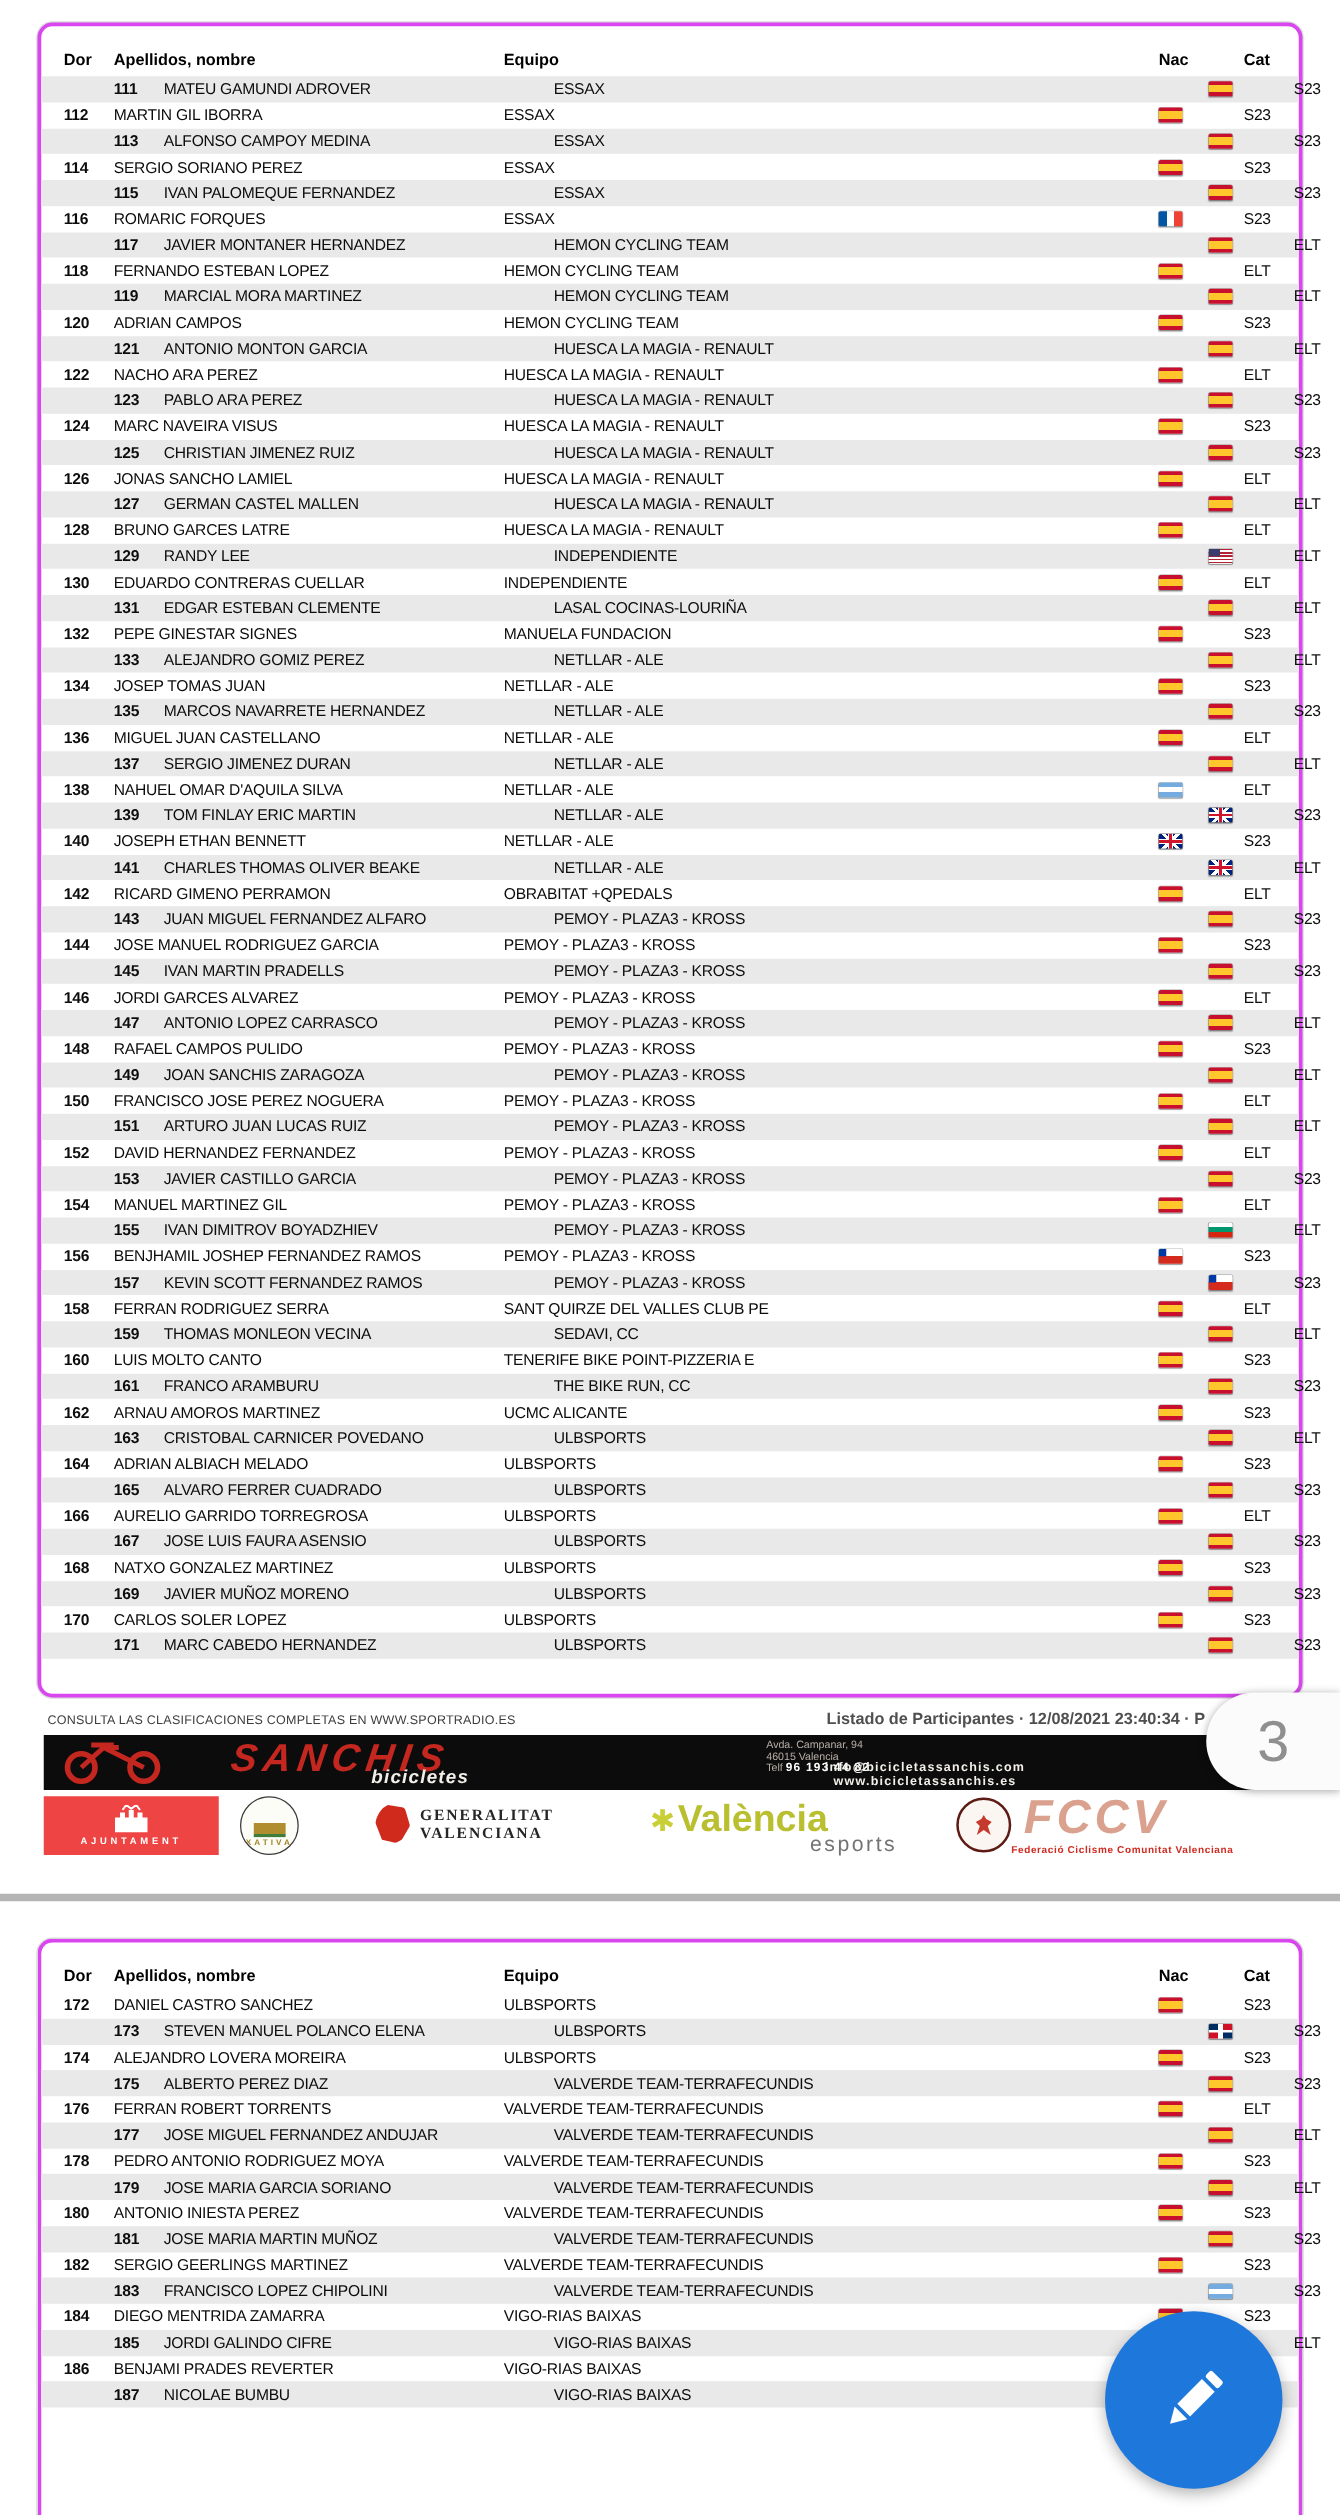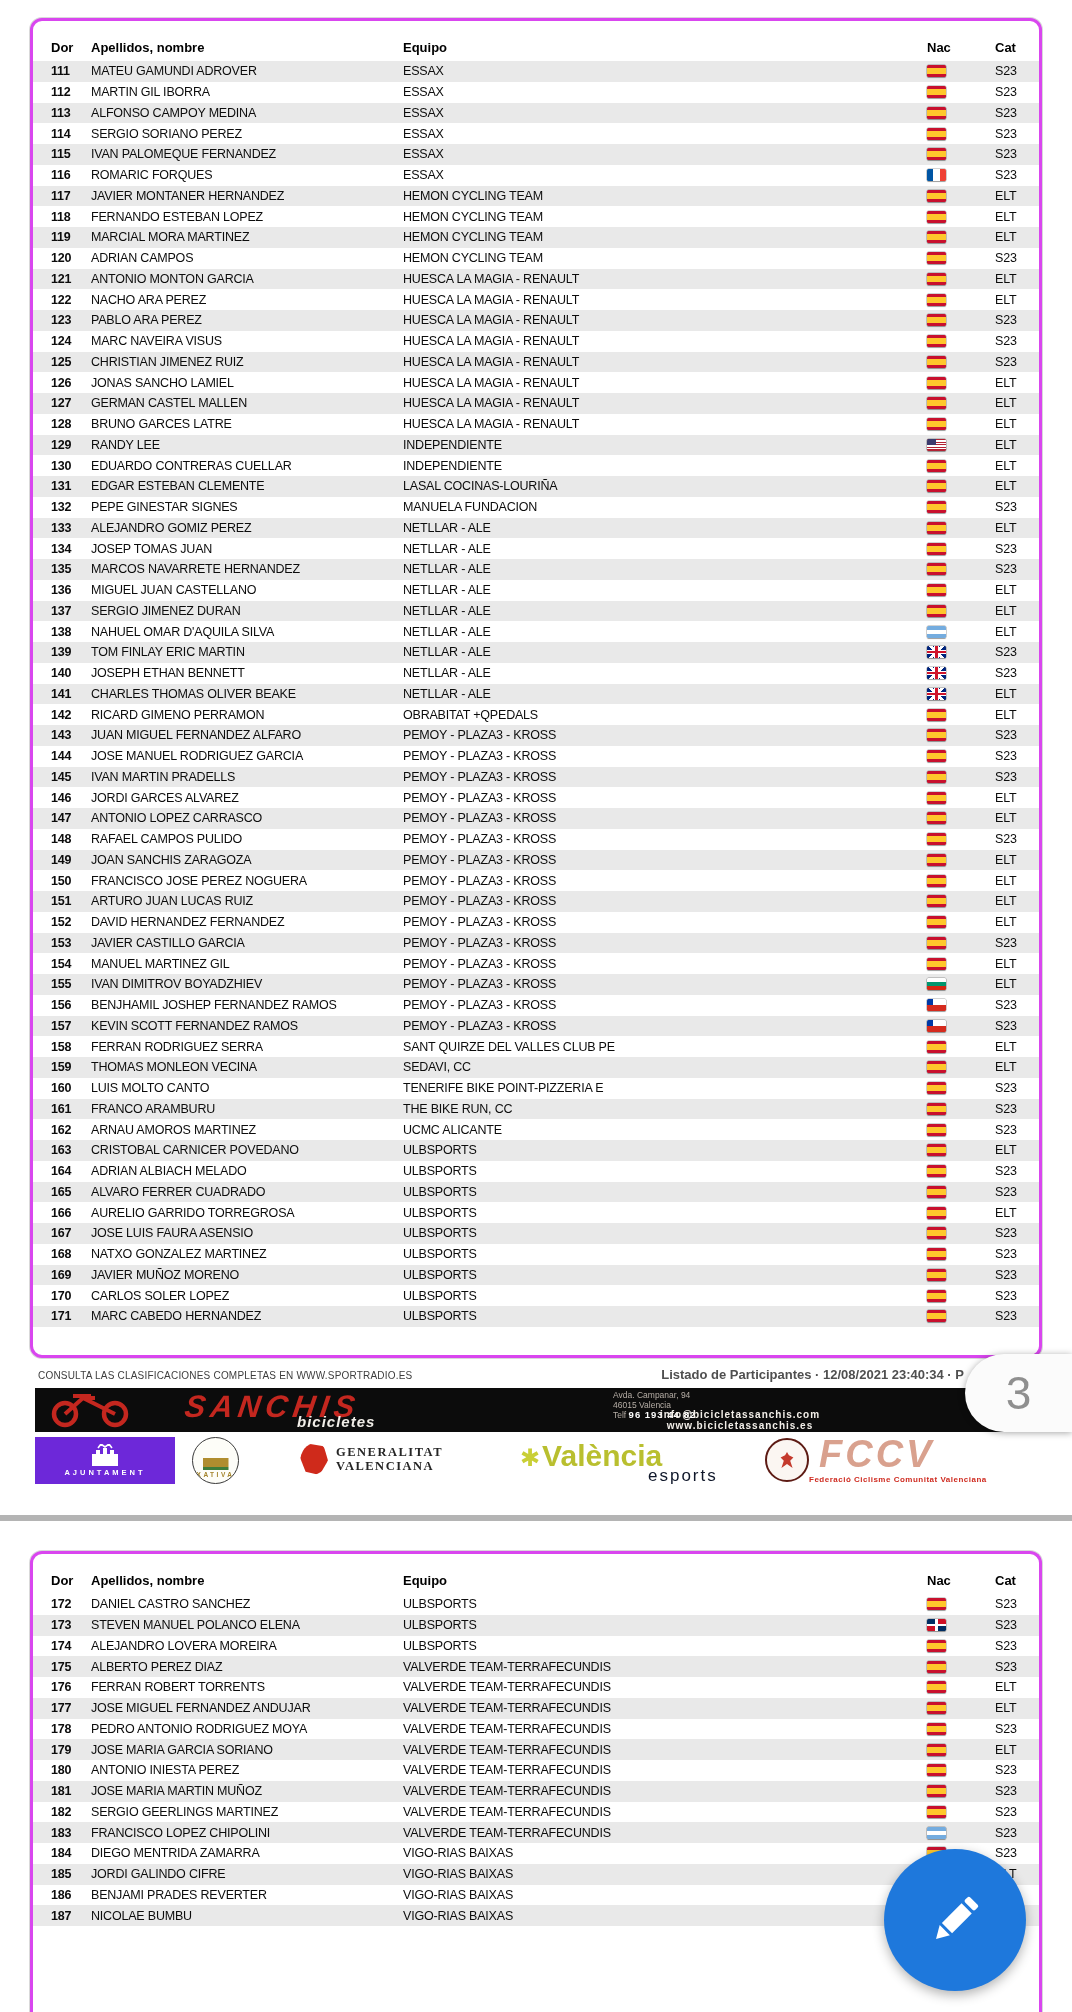--- a/index.html
+++ b/index.html
@@ -17,21 +17,21 @@
   .card1{top:18px;height:1340px;}
   .card2{top:1551px;height:470px;border-bottom:none;border-radius:12px 12px 0 0;}
   .thead,.trow{
     display:grid;
     grid-template-columns:18px 40px 312px 510px 82px 44px;
     align-items:center;
   }
   .thead{margin-top:14px;height:24px;font-size:13px;font-weight:700;color:#000;}
   .rows{margin-top:2px;}
   .trow{height:20.75px;font-size:12.5px;color:#0c0c0c;letter-spacing:-0.2px;}
-  .trow.stripe{background:#e9e9e9;}
+  .trow.stripe{background:#e9e9e9;padding-left:40px;}
   .c-dor{font-weight:700;}
   .c-name,.c-team{white-space:nowrap;overflow:hidden;}
   .c-nac{display:flex;align-items:center;}
   .h-nac{padding-left:14px;}
   .flag{
     width:19px;height:12px;display:inline-block;margin-left:14px;position:relative;
     border-radius:1.5px;box-shadow:0 0 0 0.5px rgba(0,0,0,.35),0 1px 1px rgba(0,0,0,.25);
     background:#ddd;overflow:hidden;
   }
   .flag.es{background:linear-gradient(180deg,#c8102e 0 25%,#ffc72c 25% 75%,#c8102e 75% 100%);}
@@ -83,41 +83,41 @@
   }
   .addr1{position:absolute;left:578px;top:3px;font-size:8.5px;line-height:9.5px;color:#b6aea6;}
   .addr1 b{color:#fff;font-size:9.5px;letter-spacing:1px;}
   .addr2{position:absolute;left:840px;top:2px;width:156px;text-align:right;
     font-size:8.5px;line-height:9px;color:#b6aea6;}
   .addr2 b{color:#fff;font-size:9px;}
   .banner-mail{position:absolute;left:520px;top:21px;width:370px;text-align:center;
     font-size:10px;font-weight:700;color:#f3efe9;letter-spacing:1px;line-height:11px;}
 
   .sponsors{position:absolute;left:35px;top:1437px;width:1005px;height:52px;}
-  .aj-box{position:absolute;left:0;top:0;width:140px;height:47px;background:#6d28d9;
+  .aj-box{position:absolute;left:0;top:0;width:140px;height:47px;background:#ef4444;
     display:flex;flex-direction:column;align-items:center;justify-content:center;}
   .aj-label{font-size:7.5px;font-weight:700;color:#fff;letter-spacing:3px;margin-top:2px;}
   .xativa{position:absolute;left:157px;top:0;width:47px;height:47px;border-radius:50%;
     border:1.5px solid #3a3a3a;box-sizing:border-box;background:#fdfdf8;
     display:flex;flex-direction:column;align-items:center;justify-content:flex-end;overflow:hidden;}
   .xativa .castle{width:26px;height:14px;margin-bottom:1px;
     background:linear-gradient(180deg,transparent 0 2px,#b08d2f 2px 11px,#3f7d3a 11px 14px);
     clip-path:polygon(0 15%,18% 15%,18% 0,38% 0,38% 15%,62% 15%,62% 0,82% 0,82% 15%,100% 15%,100% 100%,0 100%);}
   .xativa-label{font-size:6.5px;font-weight:700;color:#a3832a;letter-spacing:2.5px;margin-bottom:5px;}
   .gva{position:absolute;left:265px;top:6px;display:flex;align-items:center;}
   .gva-icon{width:28px;height:32px;background:#cf2a1b;margin-right:8px;
     border-radius:55% 45% 60% 40%/60% 50% 50% 40%;
     clip-path:polygon(15% 0,85% 10%,100% 55%,70% 100%,20% 90%,0 45%);}
   .gva-text{font-family:"Liberation Serif","DejaVu Serif",serif;font-size:12.5px;font-weight:700;
     color:#262626;letter-spacing:1.5px;line-height:14px;}
   .valencia{position:absolute;left:485px;top:2px;width:270px;}
   .val-main{font-size:30px;font-weight:700;color:#b9bf2f;letter-spacing:0;}
   .val-star{font-size:24px;color:#c9cf36;margin-right:2px;}
   .val-esports{position:absolute;left:128px;top:27px;font-size:17px;font-weight:400;
-    color:#0f172a;letter-spacing:2px;}
+    color:#737373;letter-spacing:2px;}
   .fccv{position:absolute;left:730px;top:0;width:290px;height:50px;}
   .fccv-seal{position:absolute;left:0;top:1px;width:44px;height:44px;border-radius:50%;
     border:2.5px solid #5d1b14;box-sizing:border-box;background:#fbf6f2;
     display:flex;align-items:center;justify-content:center;}
   .fccv-seal .rider{width:16px;height:16px;background:#c43a2d;
     clip-path:polygon(50% 0,62% 20%,90% 35%,70% 55%,85% 100%,50% 75%,15% 100%,30% 55%,10% 35%,38% 20%);}
   .fccv-letters{position:absolute;left:54px;top:-4px;font-size:38px;font-weight:700;
     font-style:italic;color:#d9a18e;letter-spacing:3px;}
   .fccv-sub{position:absolute;left:44px;top:38px;font-size:8px;font-weight:700;color:#cf2b20;
     letter-spacing:0.5px;white-space:nowrap;}

